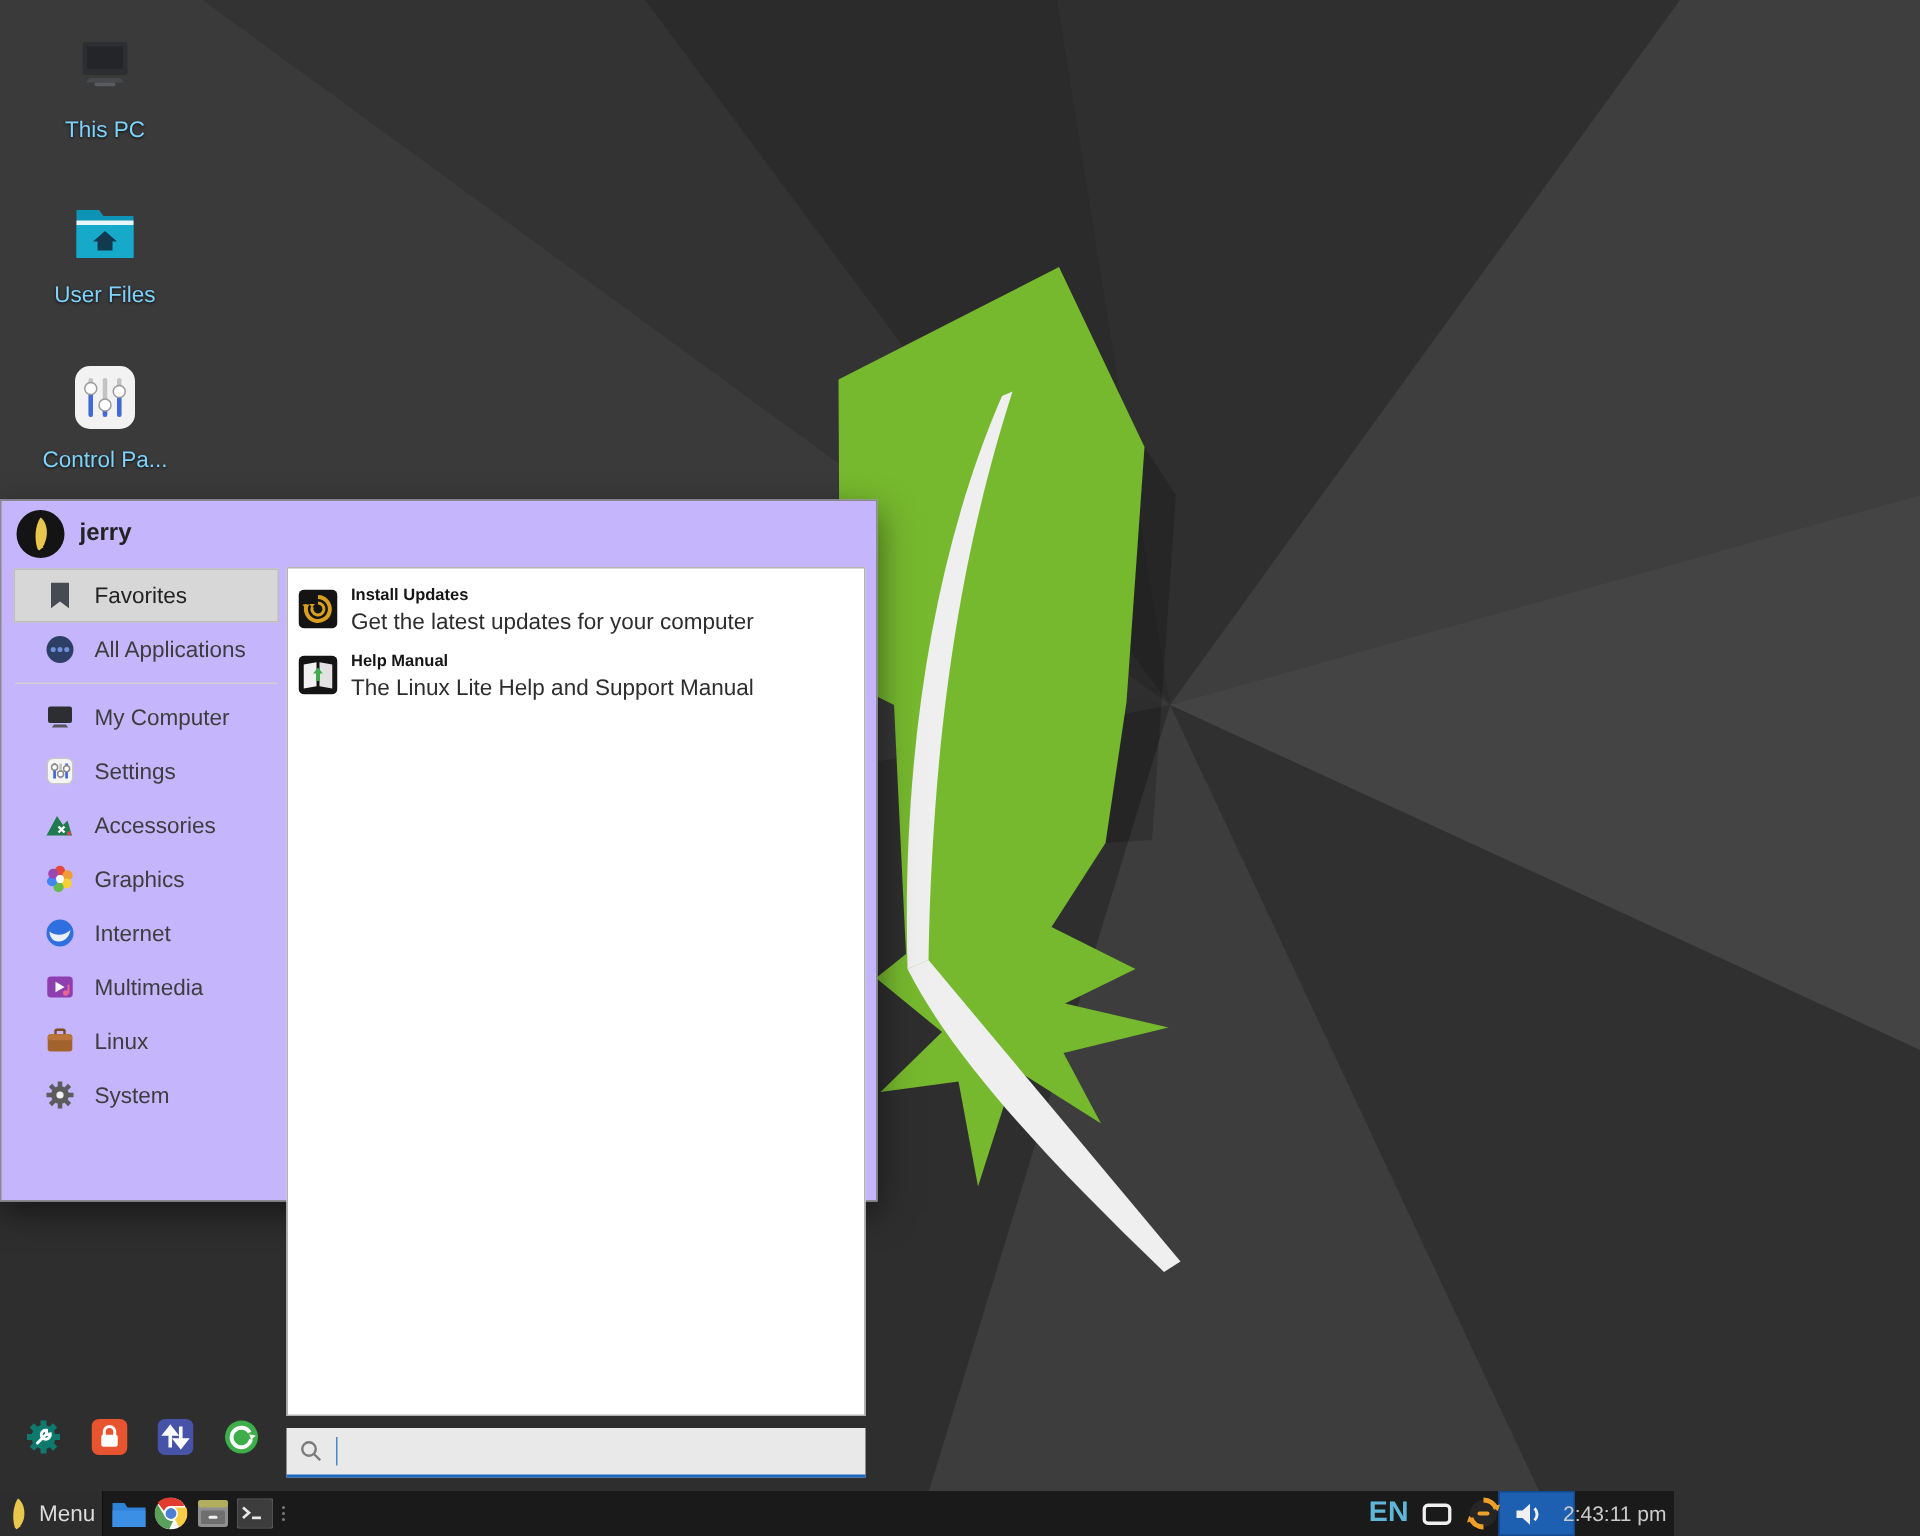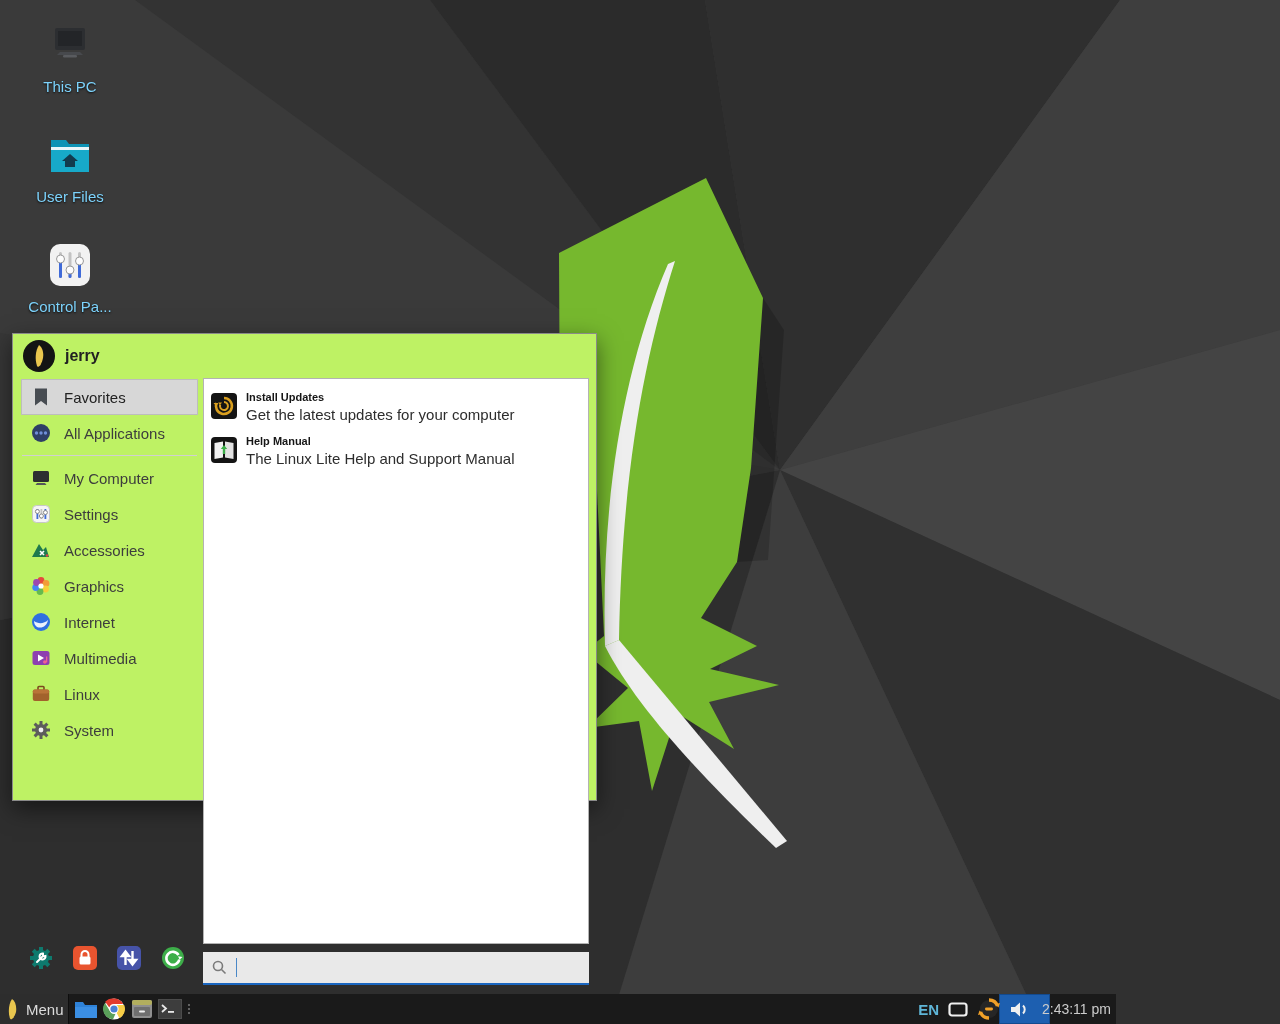--- a/index.html
+++ b/index.html
@@ -7,27 +7,27 @@
           font-family:"Liberation Sans",sans-serif;user-select:none;}
   #wallpaper{position:absolute;inset:0;}
 
   
   .desktop-icon{position:absolute;left:14px;width:112px;text-align:center;}
   .desktop-icon .dicon{display:block;margin:0 auto 6px auto;}
   .desktop-icon .dlabel{color:#7dd3fc;font-size:15px;text-shadow:0 1px 2px rgba(0,0,0,.85);}
 
   
   .whisker{position:absolute;left:0;top:333px;width:585px;height:468px;
-           background:#bef264;border:1px solid #8a8a8a;box-sizing:border-box;
-           box-shadow:0 8px 22px rgba(0,0,0,.5);margin-left:12px;}
+           background:#c4b5fd;border:1px solid #8a8a8a;box-sizing:border-box;
+           box-shadow:0 8px 22px rgba(0,0,0,.5);}
   .menu-header{position:absolute;left:0;top:0;height:44px;display:flex;align-items:center;padding-left:9px;}
   .menu-username{font-size:16px;font-weight:bold;color:#222;margin-left:9px;}
 
   .sidebar{position:absolute;left:8px;top:45px;width:177px;}
-  .side-item{height:36px;display:flex;align-items:center;padding-left:9px;
+  .side-item{height:36px;display:flex;align-items:center;padding-left:20px;
              font-size:15px;color:#3d3d3d;box-sizing:border-box;border:1px solid transparent;}
   .side-item .sicon{width:20px;height:20px;margin-right:13px;flex:none;}
   .side-item.selected{background:#d7d7d7;border:1px solid #bdbdbd;color:#222;}
   .side-sep{border-top:1px solid #d0d0d0;margin:4px 1px;}
 
   .applist{position:absolute;left:190px;top:44px;width:386px;height:566px;
            background:#fff;border:1px solid #b3b3b3;box-sizing:border-box;padding-top:5px;}
   .app-item{display:flex;align-items:center;padding:4px 7px;}
   .app-icon{width:26px;height:26px;margin-right:9px;flex:none;}
   .app-title{font-size:11px;font-weight:bold;color:#161616;line-height:18px;}
@@ -46,21 +46,21 @@
   .menu-btn{position:absolute;left:0;top:0;width:69px;height:30px;background:#2d2d2d;
             display:flex;align-items:center;border-right:1px solid #0e0e0e;box-sizing:border-box;}
   .menu-btn-label{color:#dcdcdc;font-size:15px;margin-left:5px;}
   .launchers{position:absolute;left:72px;top:0;height:30px;display:flex;align-items:center;}
   .launcher{width:28px;height:30px;display:flex;align-items:center;justify-content:center;}
   .panel-dots{display:flex;flex-direction:column;gap:2px;margin-left:4px;}
   .panel-dots i{width:2px;height:2px;background:#7a7a7a;border-radius:50%;}
   .workspace{position:absolute;left:999px;top:0;width:51px;height:30px;background:#1d5fb0;
              border:1px solid #134a8e;box-sizing:border-box;}
   .tray{position:absolute;right:5px;top:0;height:30px;display:flex;align-items:center;gap:9px;}
-  .kbd-layout{color:#5fb6d8;font-size:15px;font-weight:bold;}
+  .kbd-layout{color:#5fb6d8;font-size:19px;font-weight:bold;}
   .clock{color:#cccccc;font-size:14px;margin-left:4px;}
 </style>
 </head>
 <body>
 
 <div id="screen">
 
   <svg id="wallpaper" viewBox="0 0 1280 1024" width="1280" height="1024">
     <rect width="1280" height="1024" fill="#3a3a3a"></rect>
     <polygon points="780,470 135,0 430,0" fill="#333333"></polygon>

